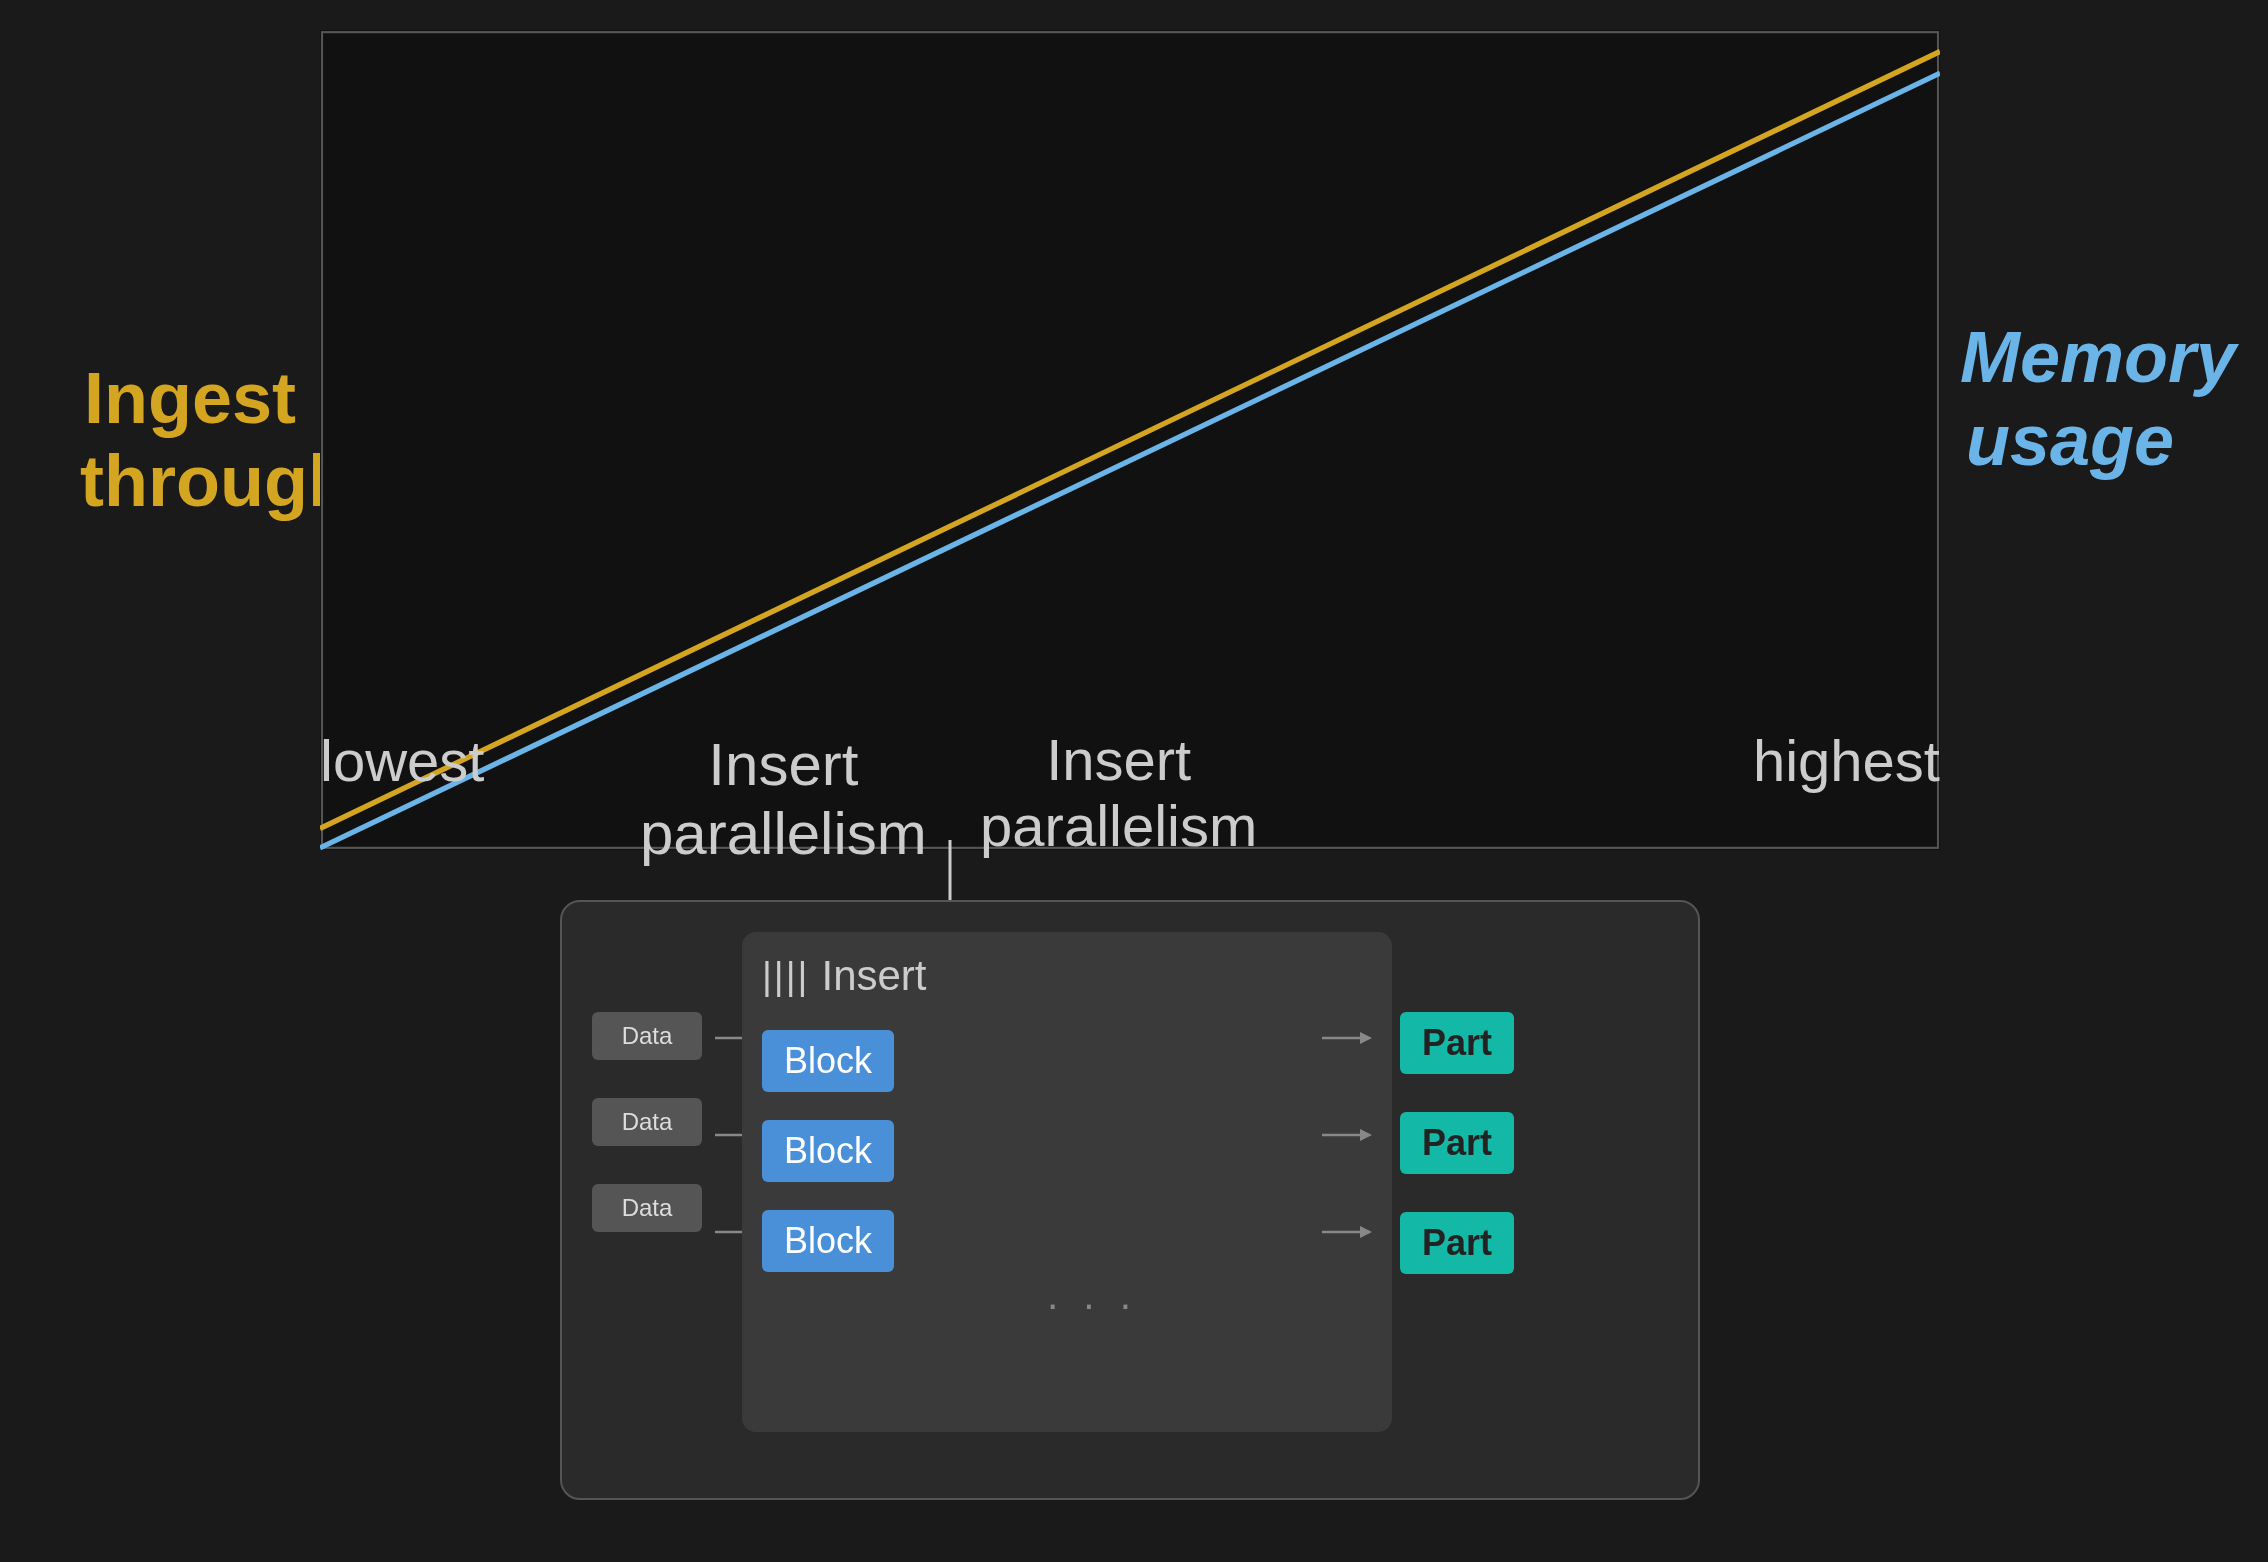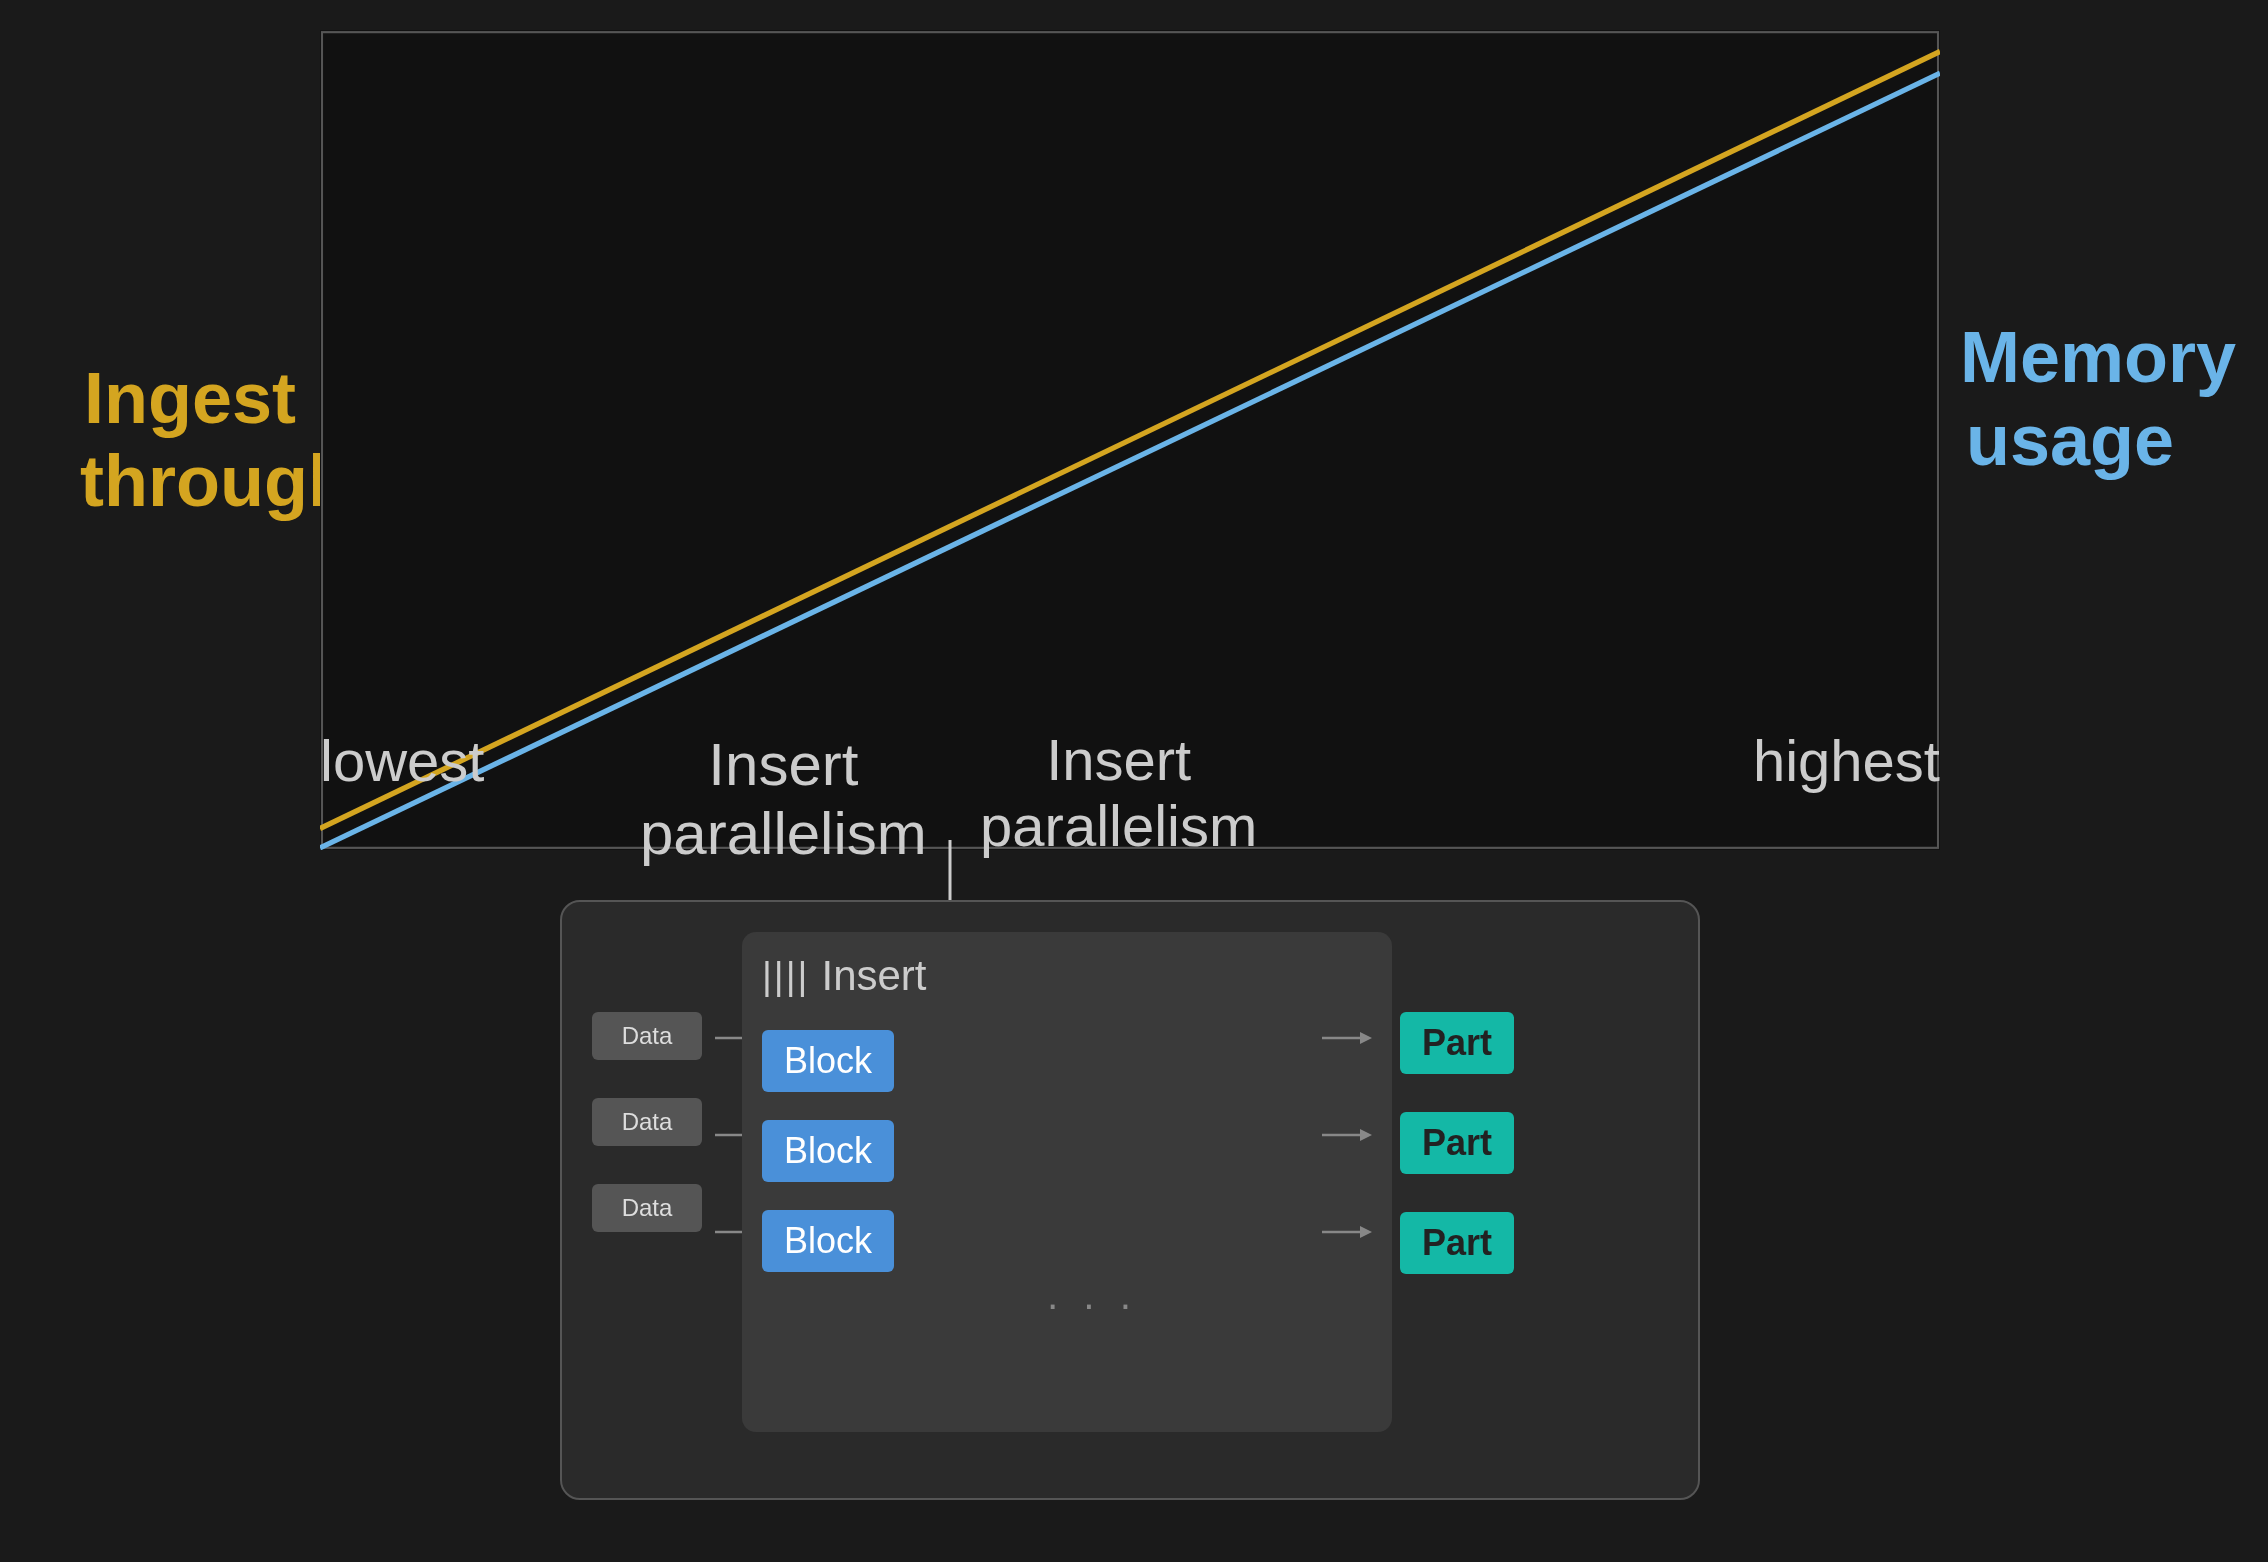--- a/index.html
+++ b/index.html
@@ -218,21 +218,21 @@
     }
   </style>
 </head>
 <body>
 
 <div class="chart-container">
 
   <div class="chart-left-label" style="white-space: pre-line;">Ingest
 throughput</div>
 
-  <div class="chart-right-label" style="white-space: pre-line;">Memory
+  <div class="chart-right-label" style="white-space: pre-line; font-style: italic;">Memory
 usage</div>
 
   <div class="y-label-left-highest">highest</div>
 
   <div class="y-label-left-lowest">lowest</div>
 
   <div class="y-label-right-highest">highest</div>
 
   <div class="y-label-right-lowest">lowest</div>
 

